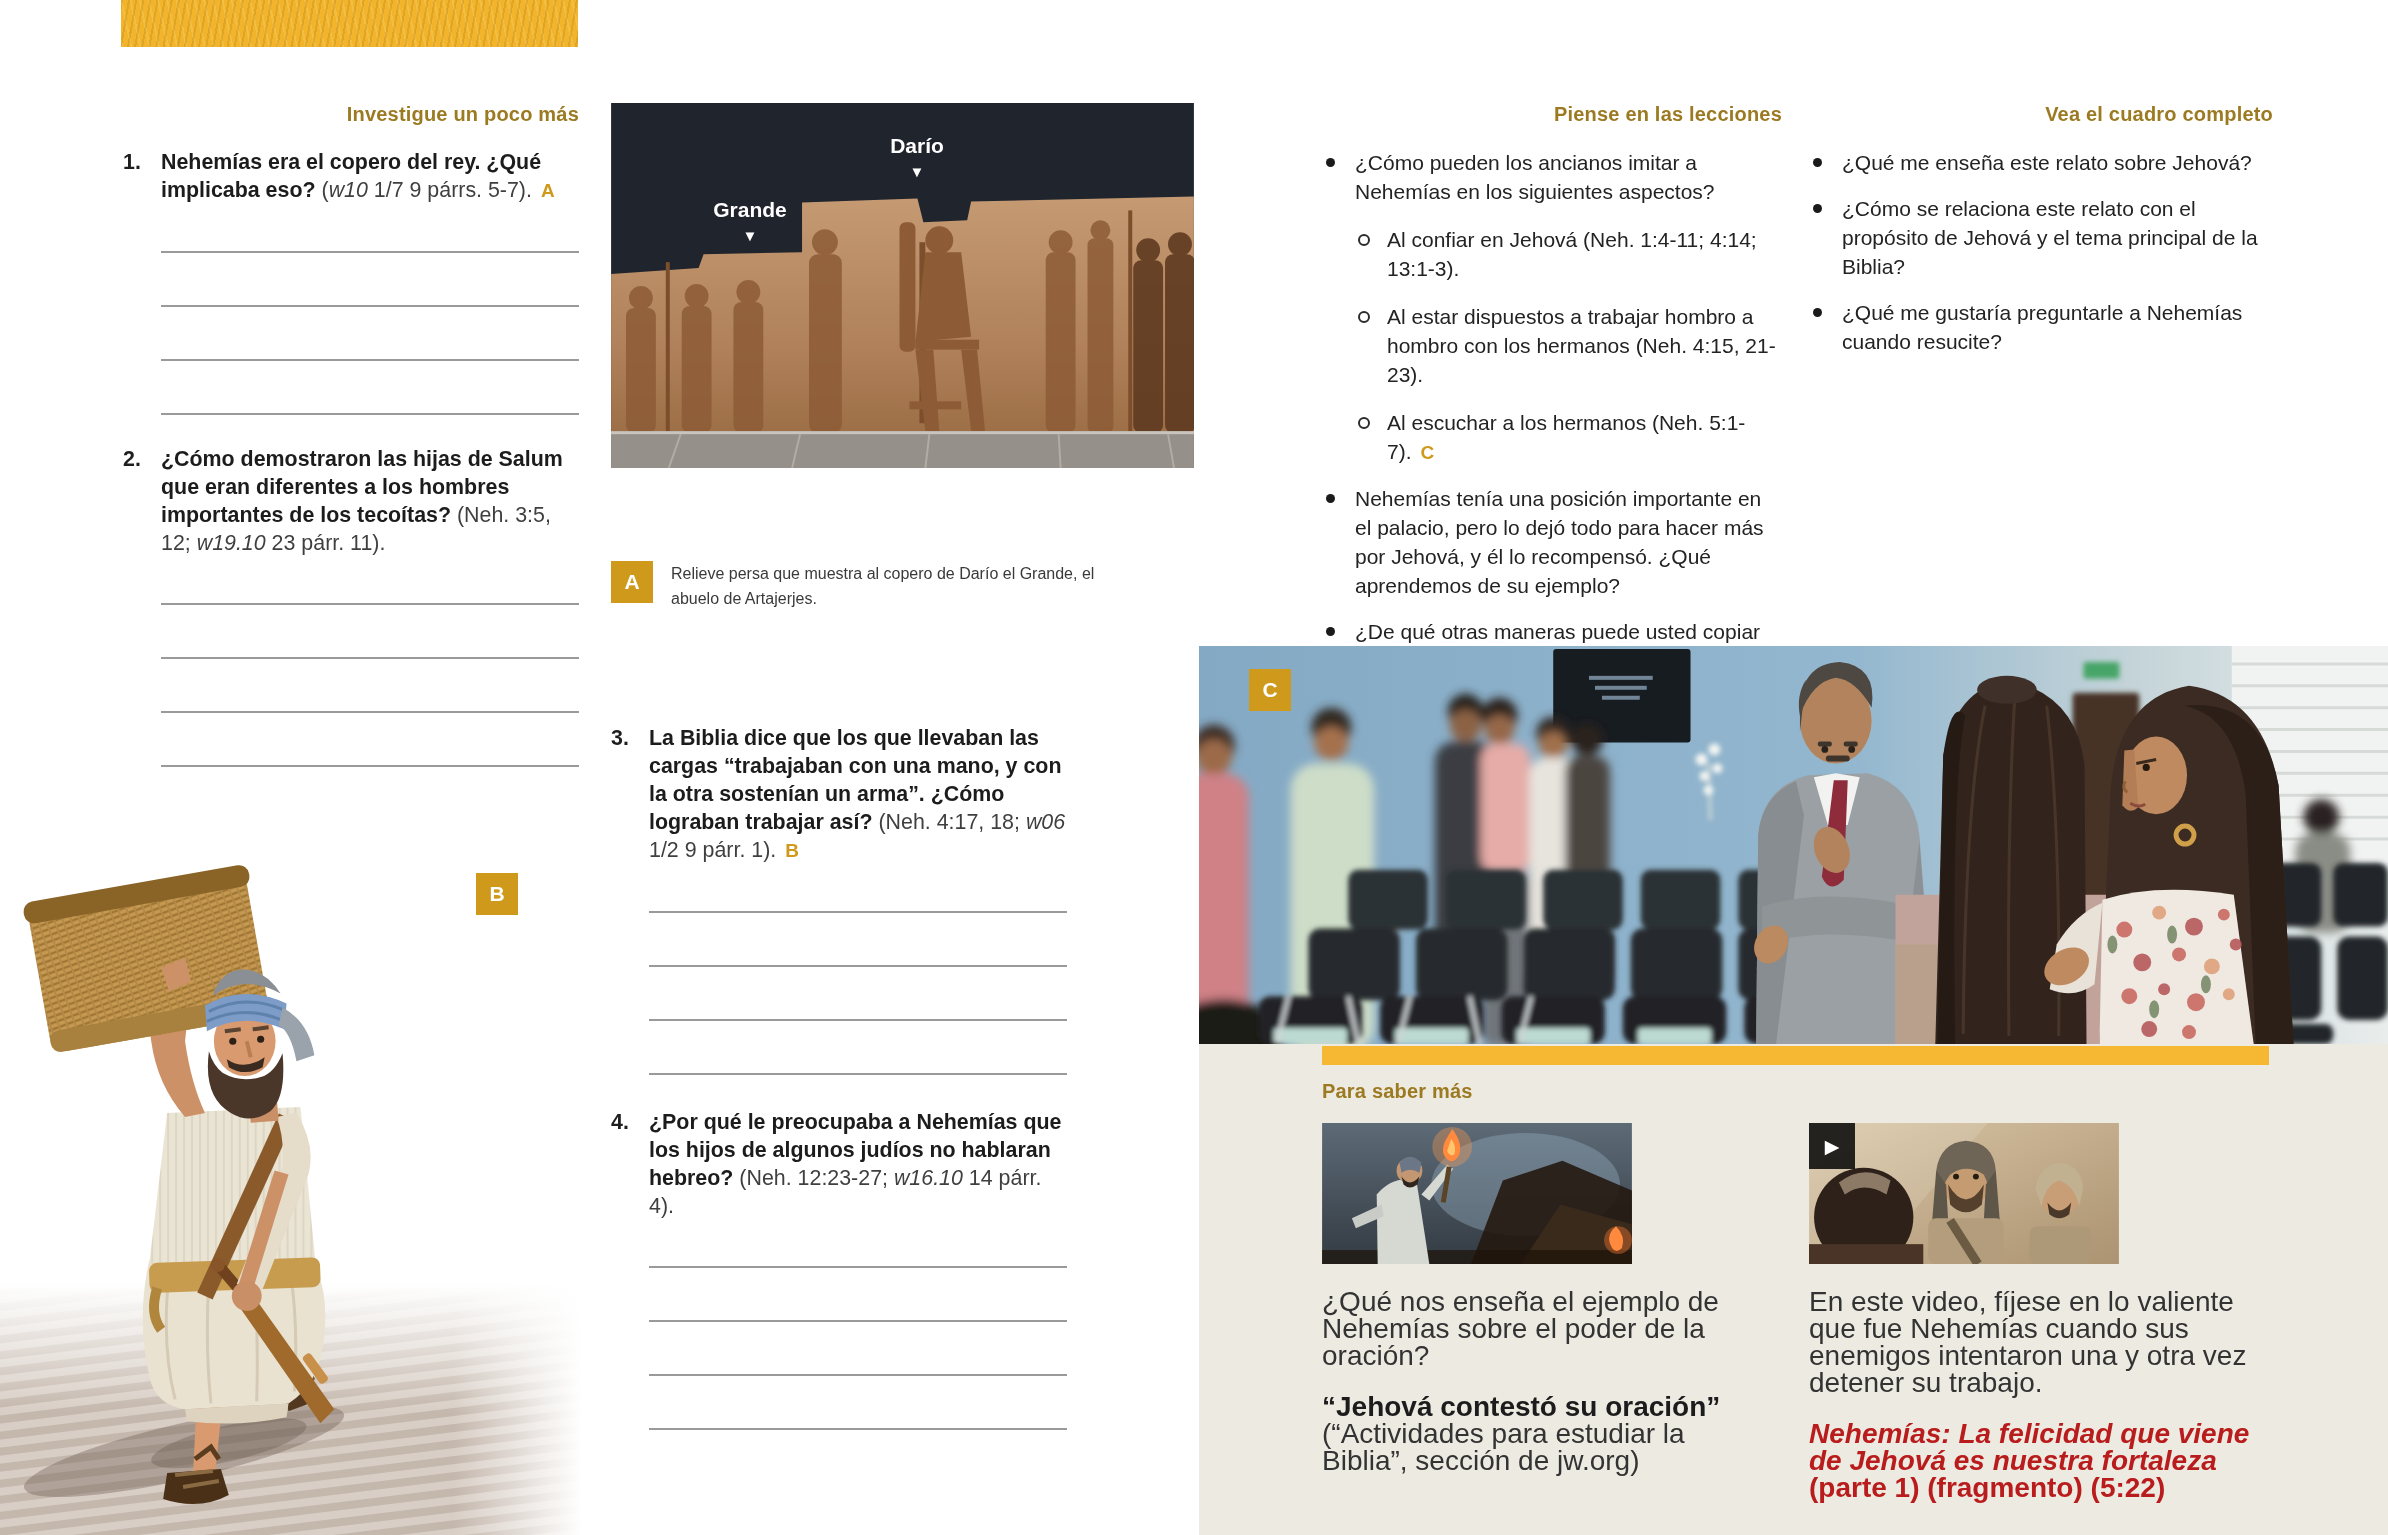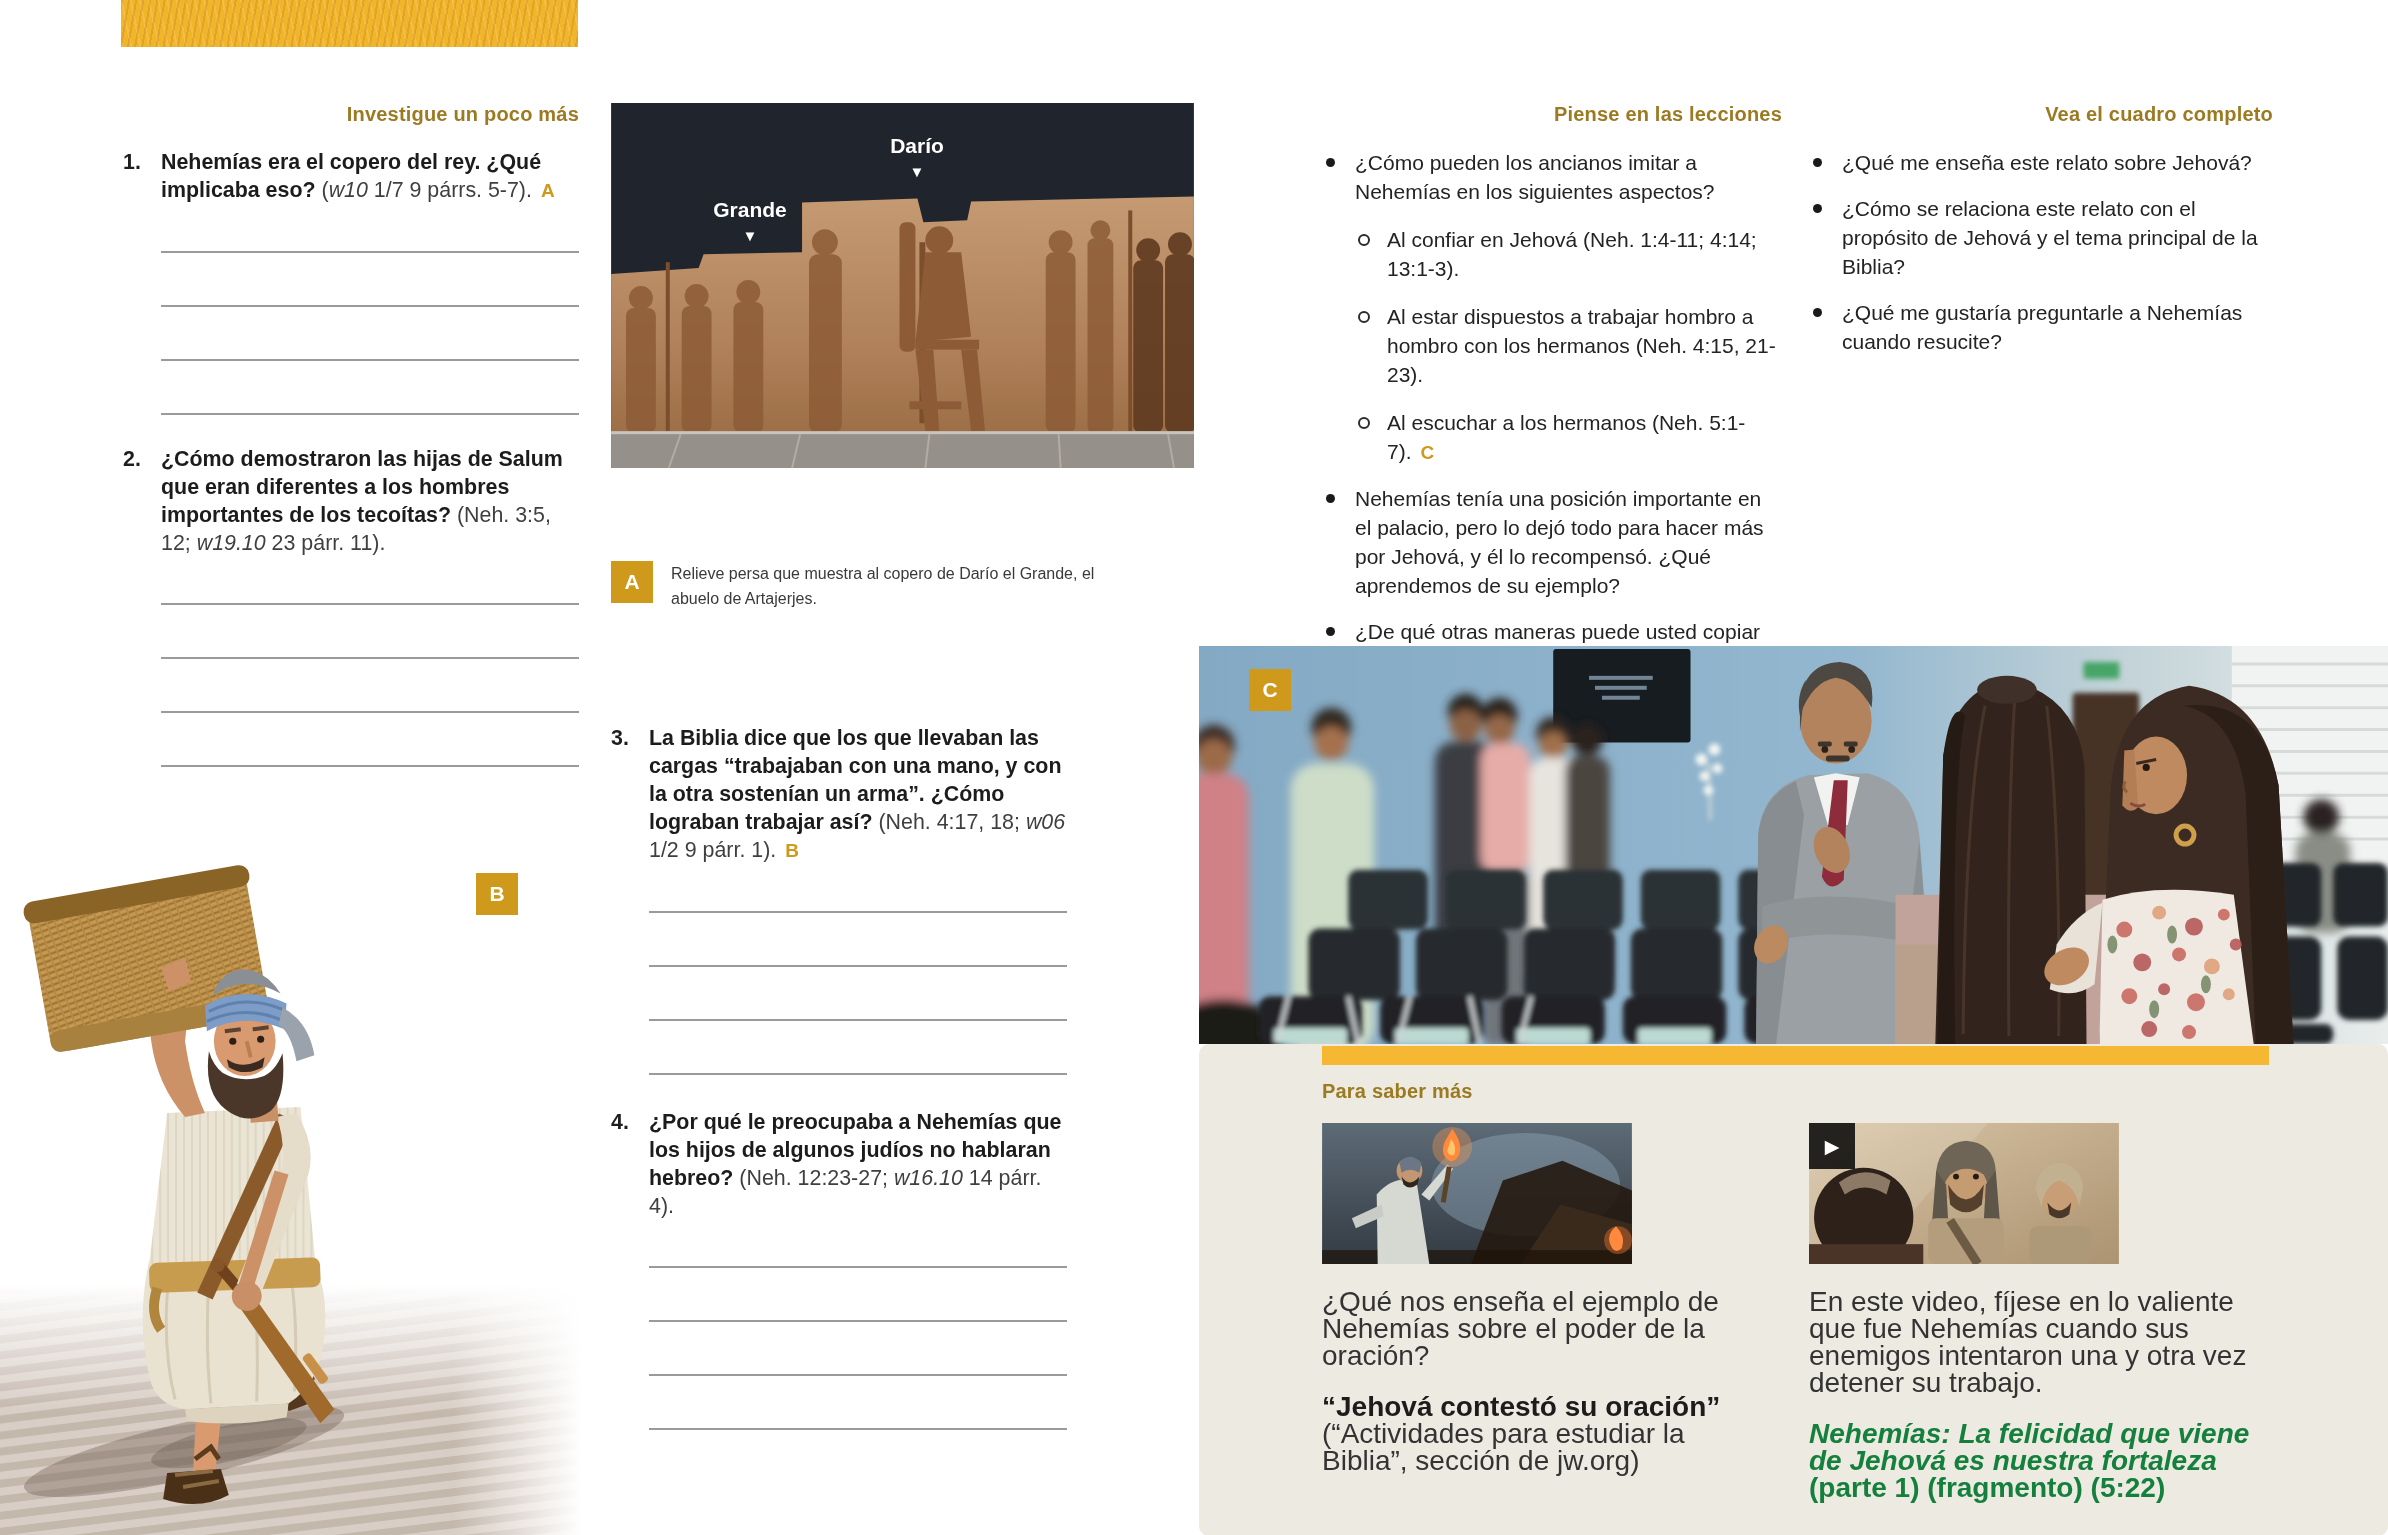--- a/index.html
+++ b/index.html
@@ -40,34 +40,34 @@
   .blist li{position:relative;margin-bottom:13px;margin-top:19px;}
   .blist li.b{padding-left:33px;}
   .blist li.b::before{content:"";position:absolute;left:4px;top:10px;width:9px;height:9px;border-radius:50%;background:#1a1a1a;}
   .blist li.s{margin-left:36px;padding-left:29px;margin-bottom:12px;}
   .blist li.s::before{content:"";position:absolute;left:0;top:9px;width:8px;height:8px;border-radius:50%;border:2px solid #2c2c2c;background:transparent;}
   
   #photoC{position:absolute;left:1199px;top:646px;width:1189px;height:398px;margin:0;overflow:hidden;}
   #photoC svg{display:block;}
   #badgeC{position:absolute;left:50px;top:23px;}
   
-  #more{position:absolute;left:1199px;top:1044px;width:1189px;height:492px;background:#edeae1;border-radius:10px;}
+  #more{position:absolute;left:1199px;top:1044px;width:1189px;height:492px;background:#edeae1;}
   #accentbar{position:absolute;left:123px;top:2px;width:947px;height:19px;background:#f6b832;}
   #more h2.sect{position:absolute;left:123px;top:36px;margin:0;}
   .card{position:absolute;top:79px;}
   #card1{left:123px;width:443px;}
   #card2{left:610px;width:468px;}
   .thumb{position:relative;width:310px;height:141px;overflow:hidden;cursor:pointer;}
   .thumb svg{display:block;}
   .play{position:absolute;left:0;top:0;width:46px;height:46px;background:rgba(10,10,10,.88);
         display:flex;align-items:center;justify-content:center;}
   .play-ic{color:#fff;font-size:19px;line-height:1;}
   .psm{margin:24px 0 0 0;font-size:28px;line-height:27px;color:#333;}
   .psm .blk{display:block;font-weight:bold;color:#1c1c1c;}
-  .psm.vt{font-weight:bold;color:#15803d;}
+  .psm.vt{font-weight:bold;color:#b91c1c;}
   .psm.vt i{font-style:italic;}
   
   #manfig{position:absolute;left:0;top:846px;width:582px;height:690px;margin:0;}
   #badgeB{position:absolute;left:476px;top:873px;}
 </style>
 </head>
 <body>
 
 <div id="page">
 

